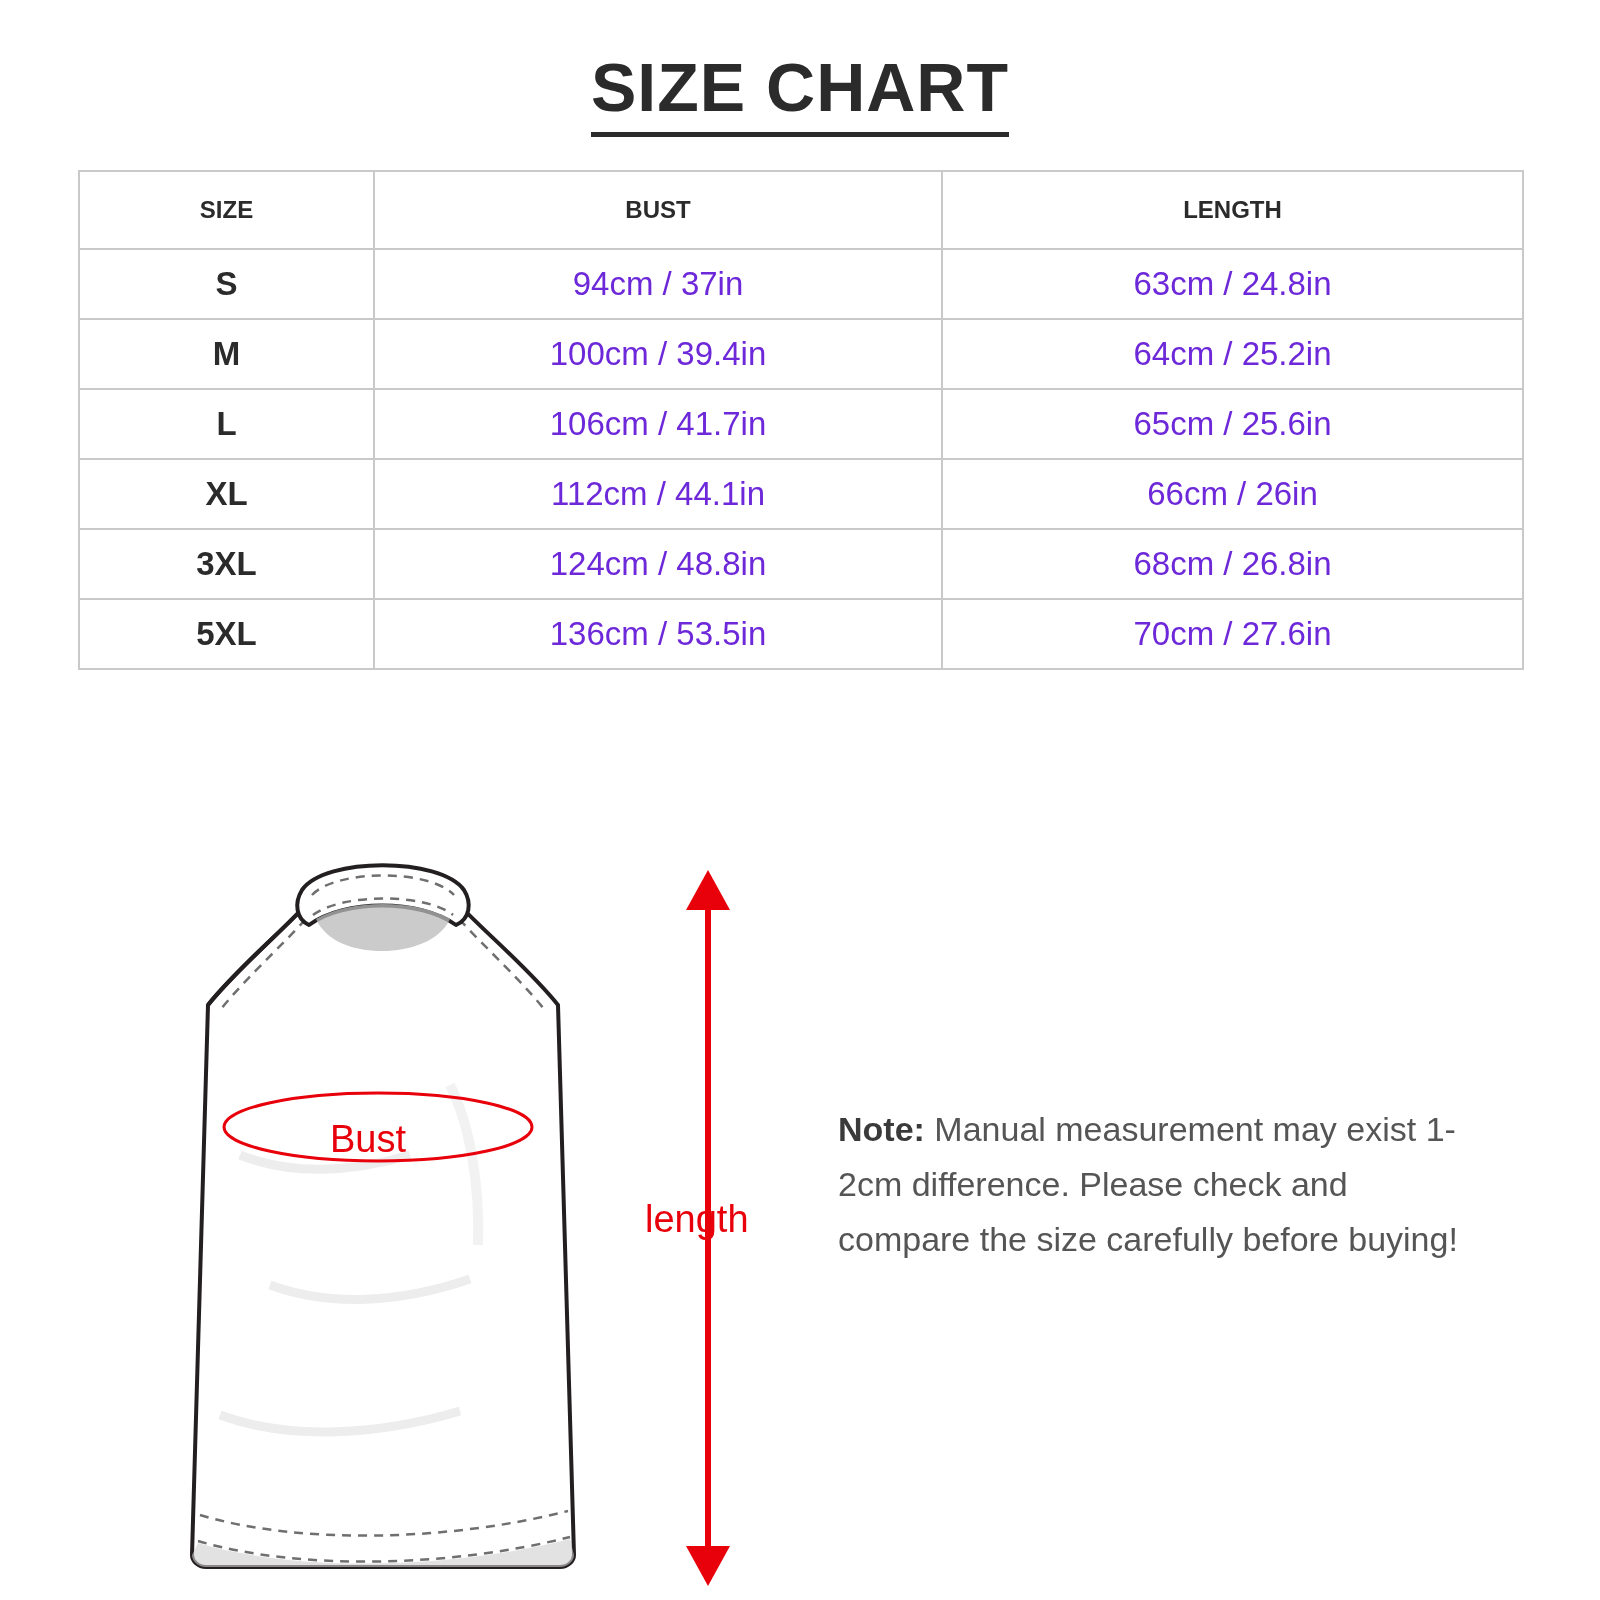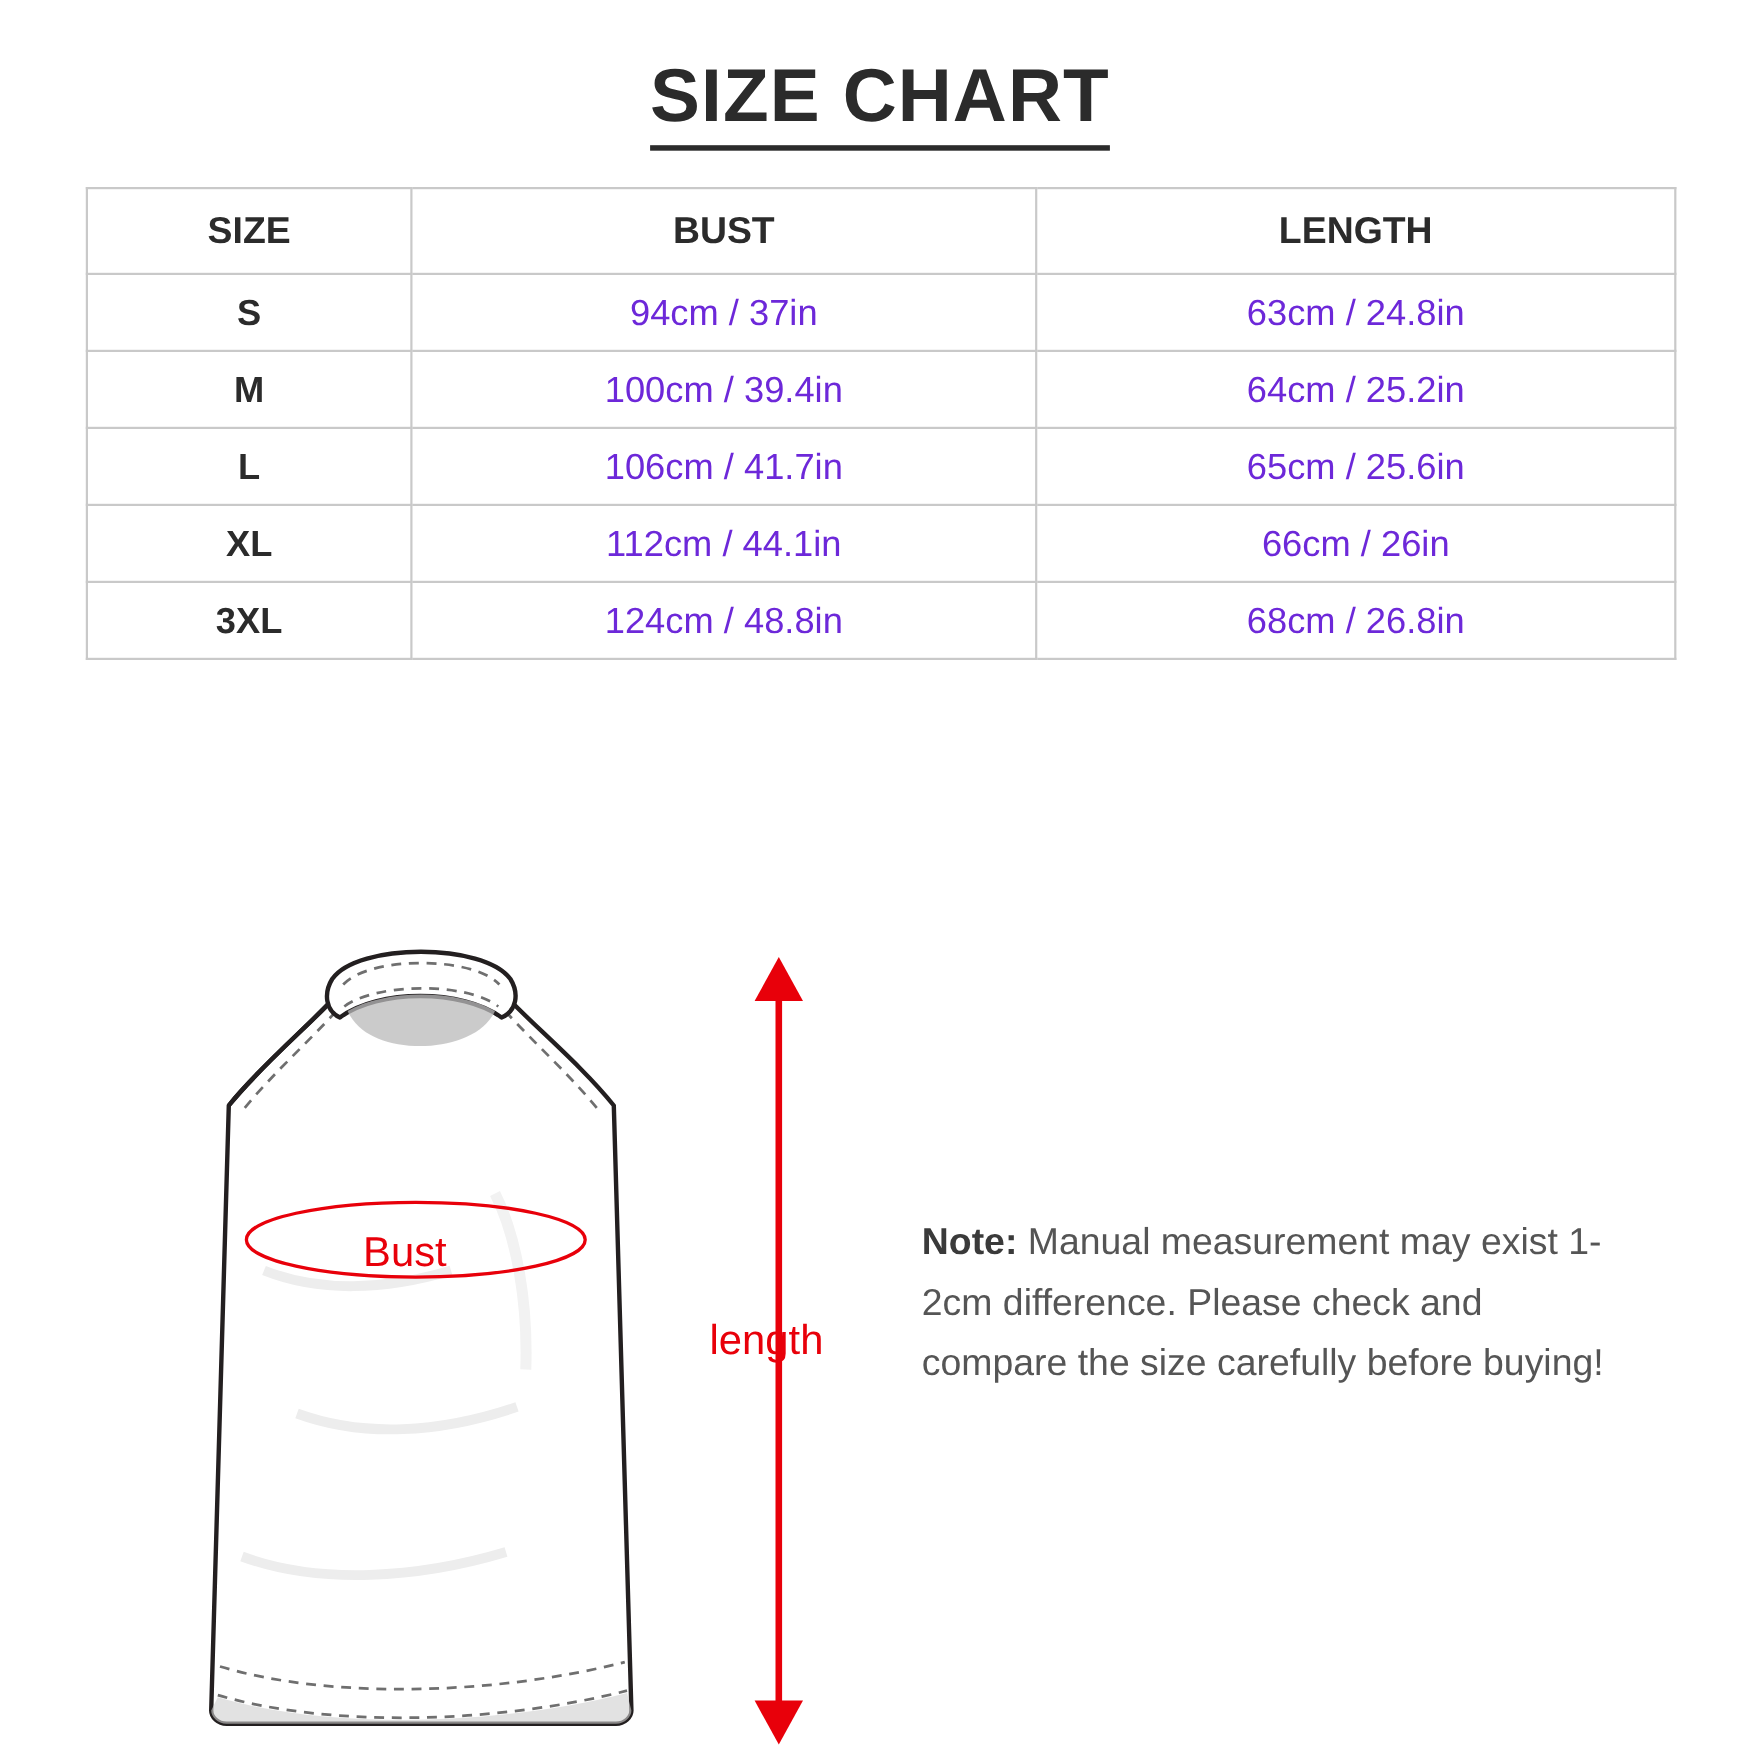--- a/index.html
+++ b/index.html
@@ -54,21 +54,21 @@
     border: 2px solid #c9c9c9;
     height: 70px;
     text-align: center;
     vertical-align: middle;
     font-size: 33px;
     color: #6d28d9;
   }
   table.size-table th {
     font-weight: bold;
     color: #2b2b2b;
-    font-size: 34px;
+    font-size: 24px;
     height: 78px;
   }
   table.size-table td.size-cell {
     font-weight: bold;
     color: #2b2b2b;
   }
   col.c1 { width: 295px; }
   col.c2 { width: 568px; }
   col.c3 { width: 581px; }
 
@@ -164,20 +164,25 @@
         <tr>
           <td class="size-cell">XL</td>
           <td>112cm / 44.1in</td>
           <td>66cm / 26in</td>
         </tr>
         <tr>
           <td class="size-cell">3XL</td>
           <td>124cm / 48.8in</td>
           <td>68cm / 26.8in</td>
         </tr>
+        <tr>
+          <td class="size-cell">5XL</td>
+          <td>136cm / 53.5in</td>
+          <td>70cm / 27.6in</td>
+        </tr>
       </tbody>
     </table>
   </div>
 
   <div class="illustration">
     <svg width="620" height="730" viewBox="0 0 620 730" xmlns="http://www.w3.org/2000/svg">
 
       <path d="M195 40 C170 70, 120 110, 88 150 L72 700 C72 706, 78 712, 86 712
                L440 712 C448 712, 454 706, 454 700 L438 150 C406 110, 356 70, 330 40 Z" fill="#ffffff" stroke="#231f20" stroke-width="4" stroke-linejoin="round"></path>
 

